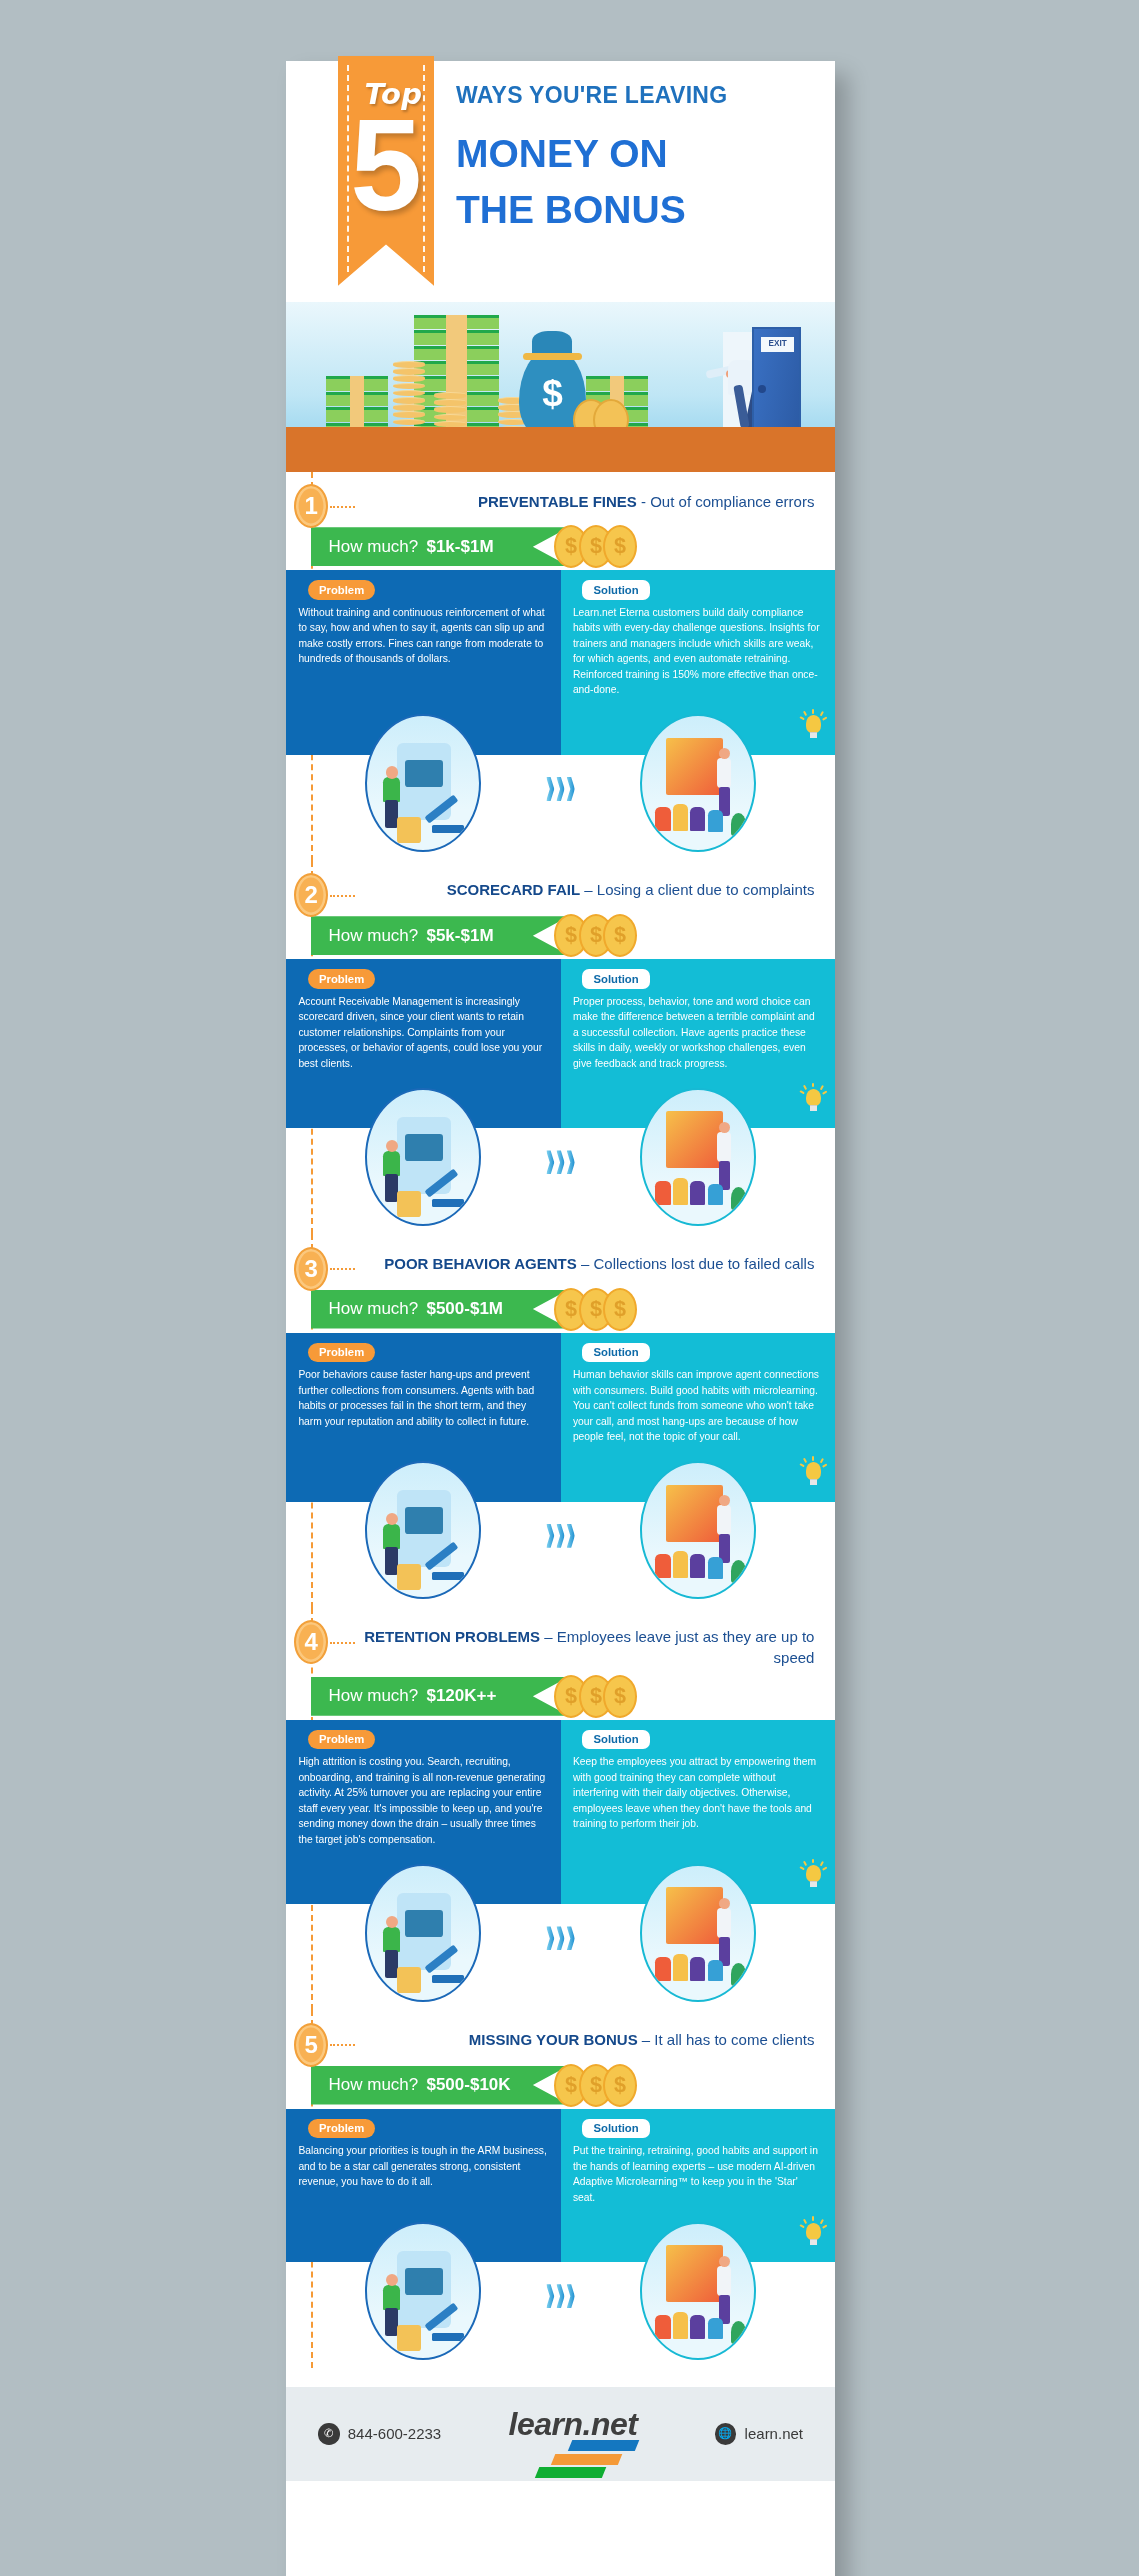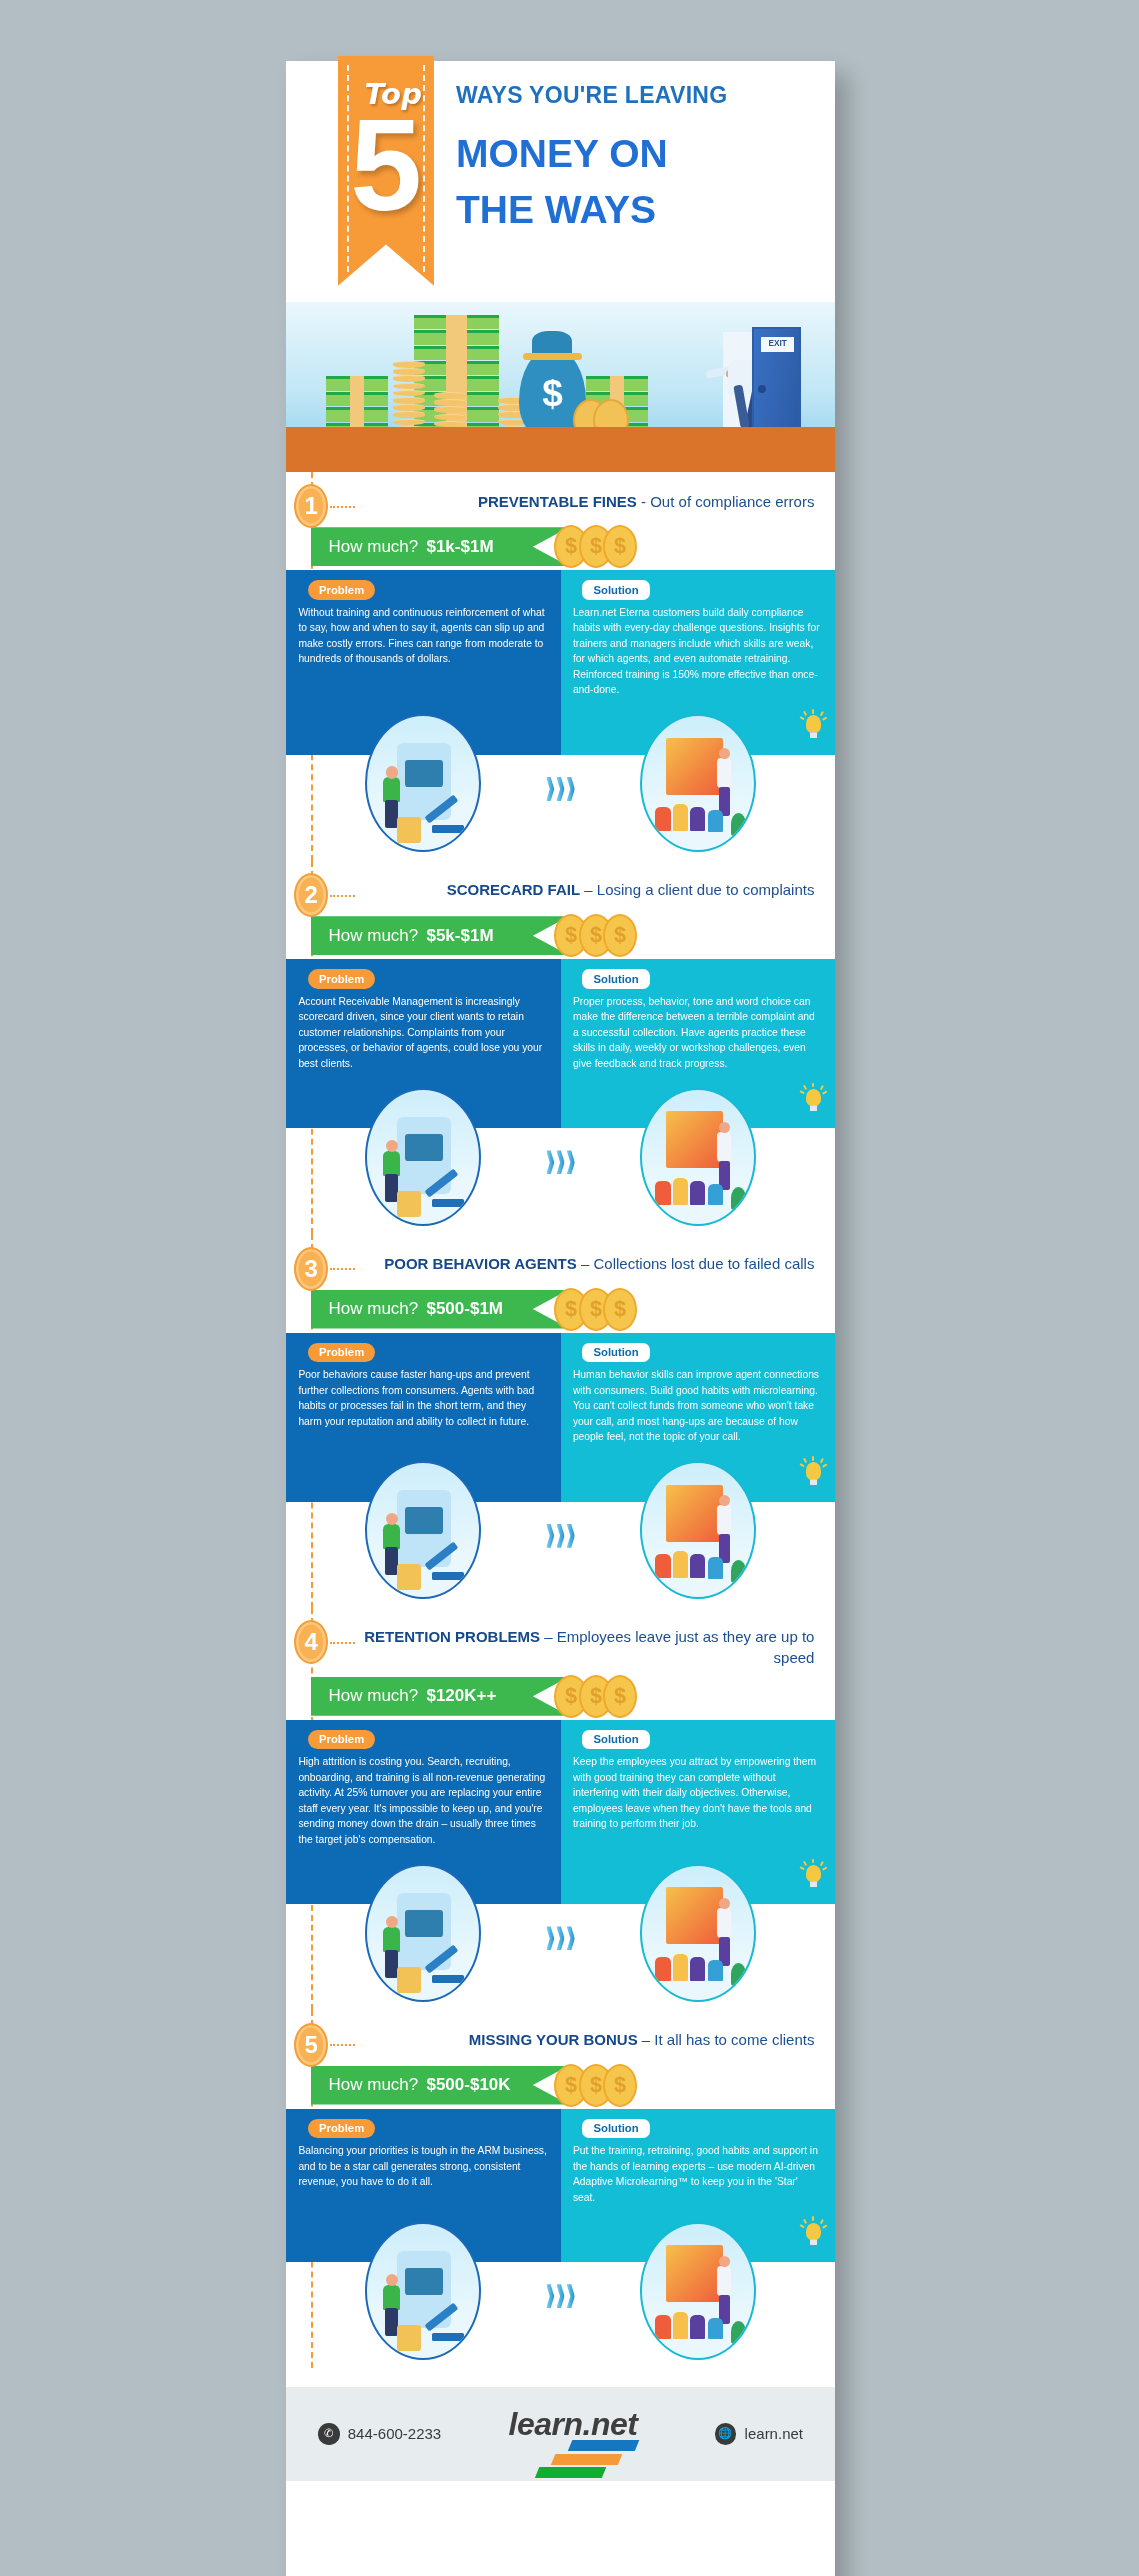--- a/index.html
+++ b/index.html
@@ -234,21 +234,21 @@
 <div id="page">
 
   <div class="header">
     <div class="ribbon">
       <div class="ribbon-top">Top</div>
       <div class="ribbon-num">5</div>
     </div>
     <div class="head-text">
       <div class="head-line1">WAYS YOU'RE LEAVING</div>
       <div class="head-line2">MONEY ON</div>
-      <div class="head-line3">THE WAYS</div>
+      <div class="head-line3">THE BONUS</div>
     </div>
   </div>
 
   <div class="hero">
     <div class="hero-shadow"></div>
 
     <div class="bill-stack" style="left:40px; width:62px;">
       <div class="bill"></div>
         <div class="bill"></div>
         <div class="bill"></div>

